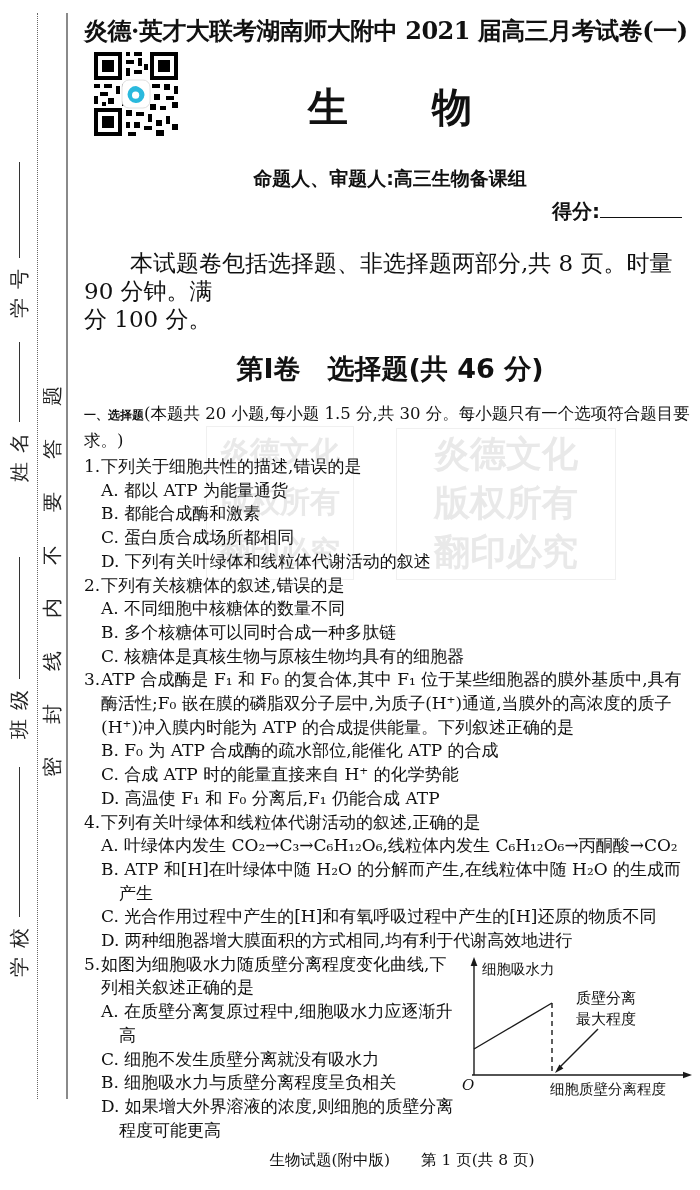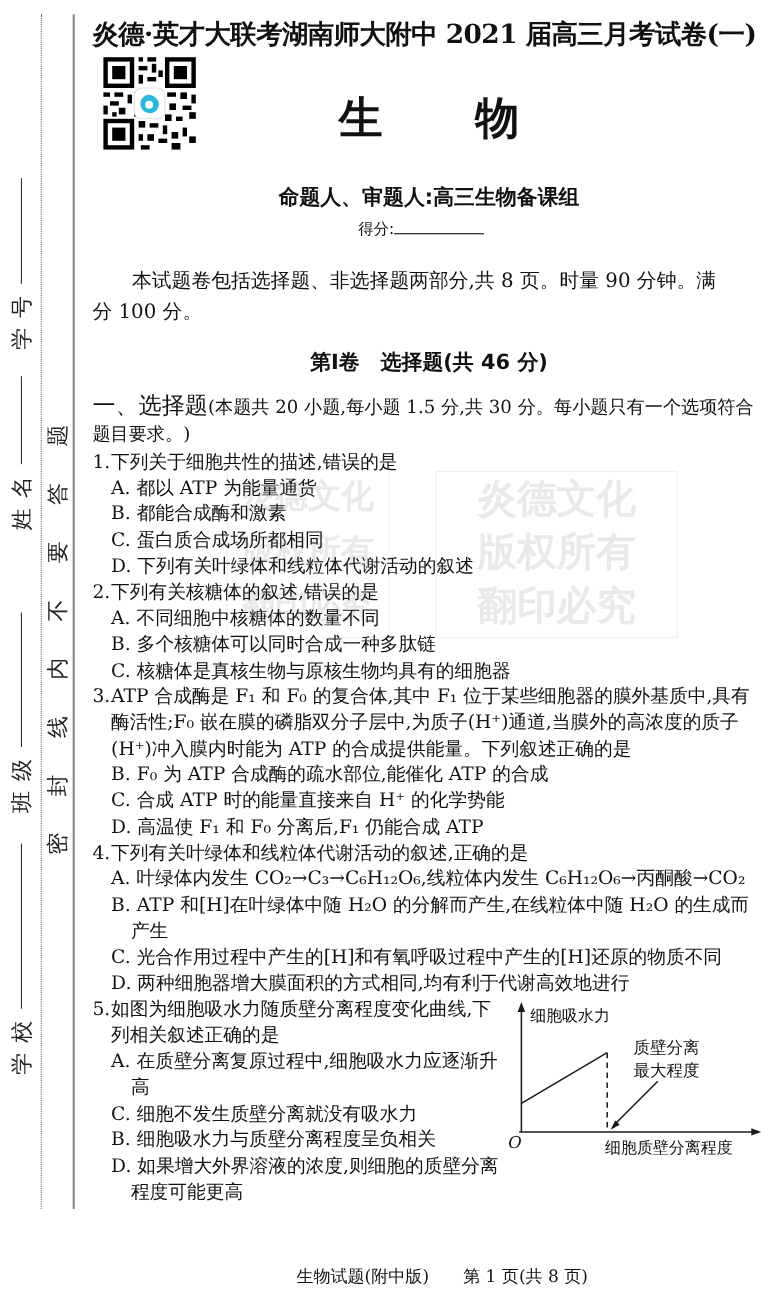--- a/index.html
+++ b/index.html
@@ -24,30 +24,30 @@
   
   .main{position:relative;margin-left:84px;width:612px;padding-top:14px;z-index:1;}
   .hdr-title{font-size:24px;font-weight:bold;white-space:nowrap;letter-spacing:-.5px;line-height:34px;}
   .subject-row{position:relative;height:102px;}
   .qr{position:absolute;left:8px;top:2px;width:88px;height:88px;}
   .subject-title{text-align:center;font-size:40px;font-weight:bold;padding-top:32px;
                  font-family:"DejaVu Sans","Liberation Sans",sans-serif;}
   .subject-title span{letter-spacing:84px;margin-right:-84px;}
   .setter{margin-top:16px;text-align:center;font-size:19px;font-weight:bold;
           font-family:"DejaVu Sans","Liberation Sans",sans-serif;}
-  .score{margin-top:6px;text-align:center;padding-right:14px;font-size:14px;font-weight:normal;
+  .score{margin-top:6px;text-align:right;padding-right:14px;font-size:20px;font-weight:bold;
          font-family:"DejaVu Sans","Liberation Sans",sans-serif;}
   .score-blank{display:inline-block;width:82px;height:14px;border-bottom:1.6px solid #111;}
-  .intro{margin-top:24px;font-size:18px;line-height:28px;}
+  .intro{margin-top:24px;font-size:23px;line-height:28px;}
   .intro .l1{text-indent:2em;display:block;}
   .intro .l2{display:block;}
-  .sec-title{margin-top:18px;text-align:center;font-size:19px;font-weight:bold;
+  .sec-title{margin-top:18px;text-align:center;font-size:27px;font-weight:bold;
              font-family:"DejaVu Sans","Liberation Sans",sans-serif;}
   .part-head{margin-top:14px;font-size:16.5px;line-height:25px;}
-  .part-head .pb{font-weight:normal;font-family:"DejaVu Sans","Liberation Sans",sans-serif;font-size:21px;}
+  .part-head .pb{font-weight:bold;font-family:"DejaVu Sans","Liberation Sans",sans-serif;font-size:12px;}
   .qlist{margin-top:2px;font-size:17px;line-height:23.7px;}
   .q{position:relative;}
   .qstem{position:relative;padding-left:17px;}
   .qnum{position:absolute;left:0;top:0;}
   .opt{padding-left:35px;text-indent:-18px;}
   
   .fig{float:right;width:236px;height:142px;margin:4px 0 2px 6px;}
   .fig svg{display:block;}
   .fig text{font-family:"DejaVu Serif","Liberation Serif",serif;fill:#111;}
   

